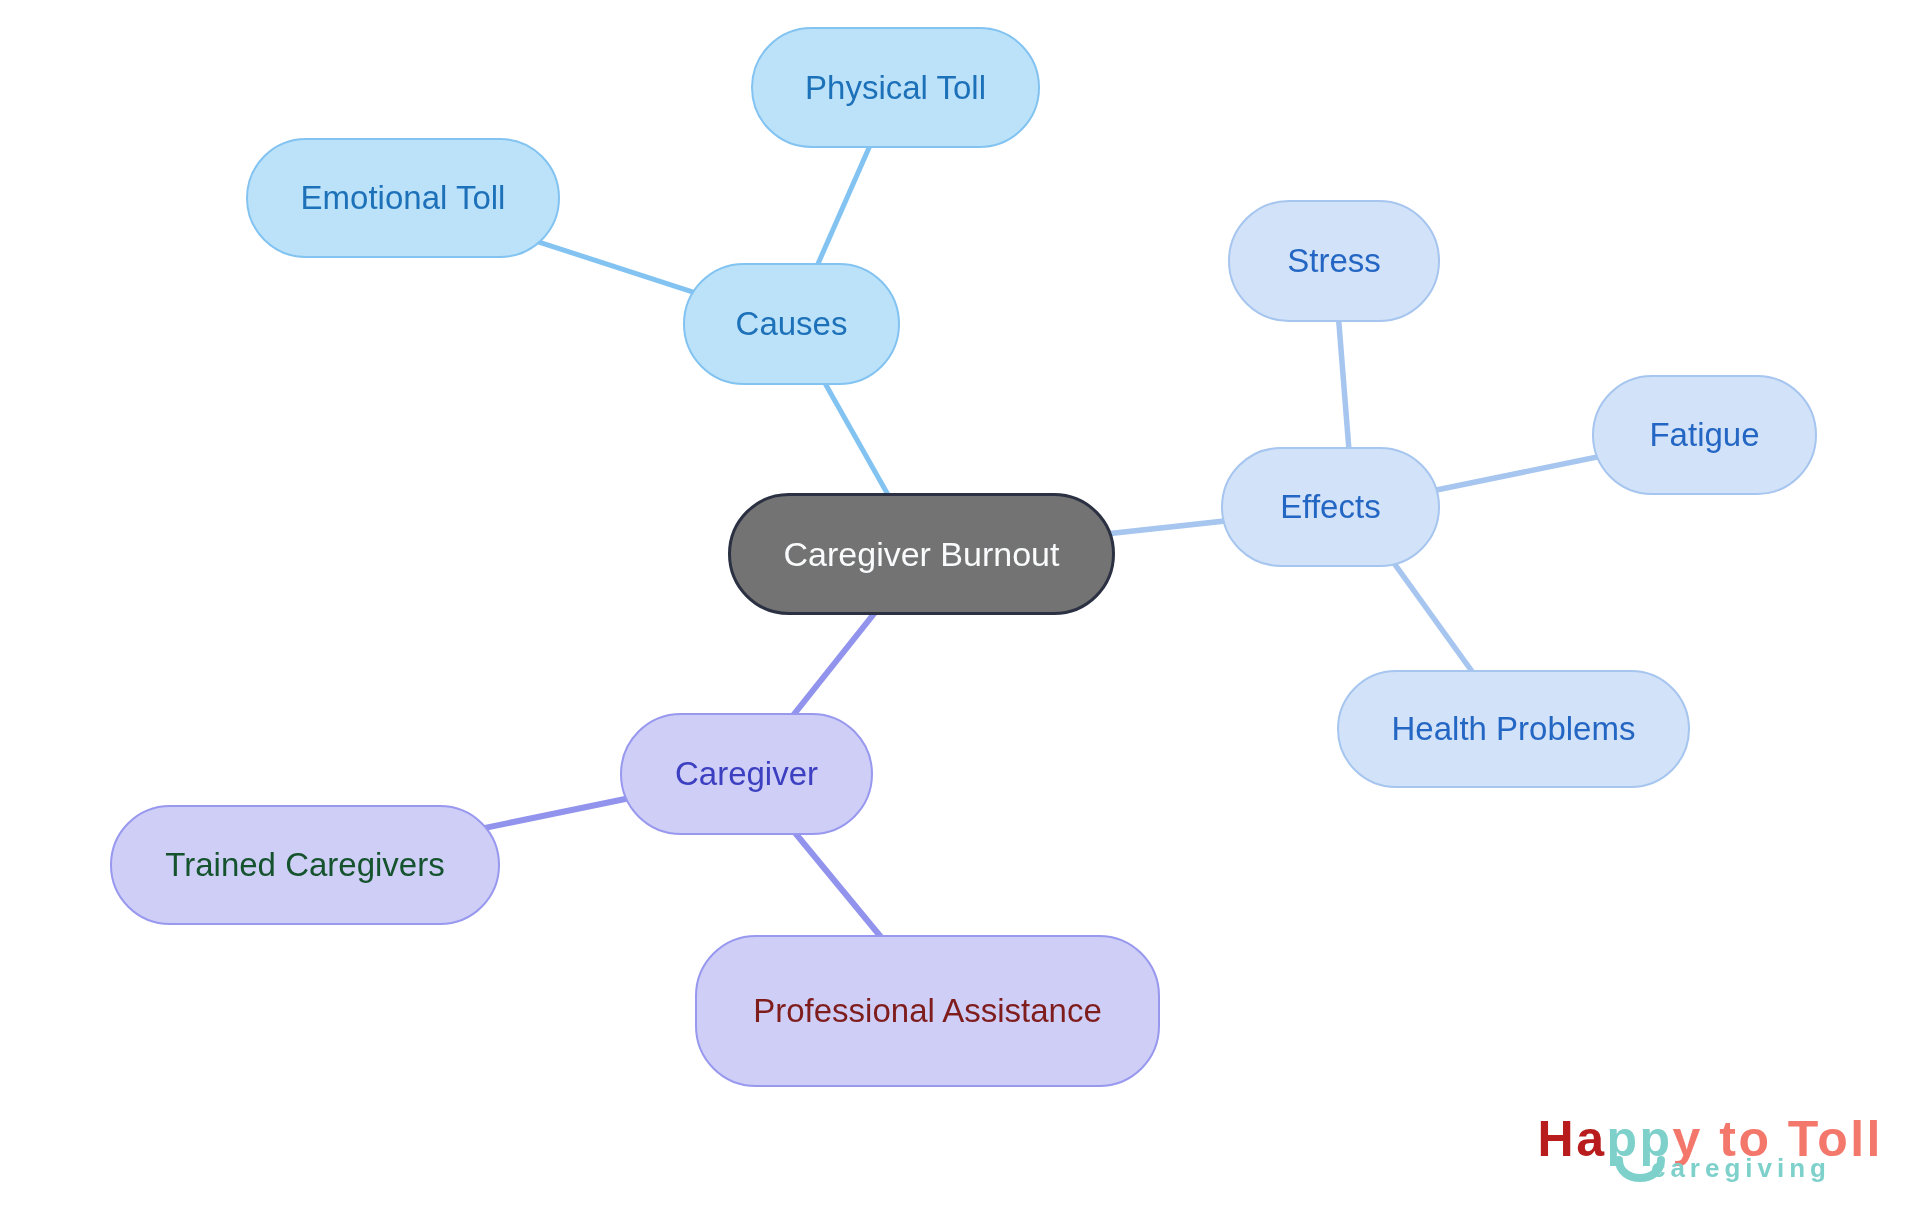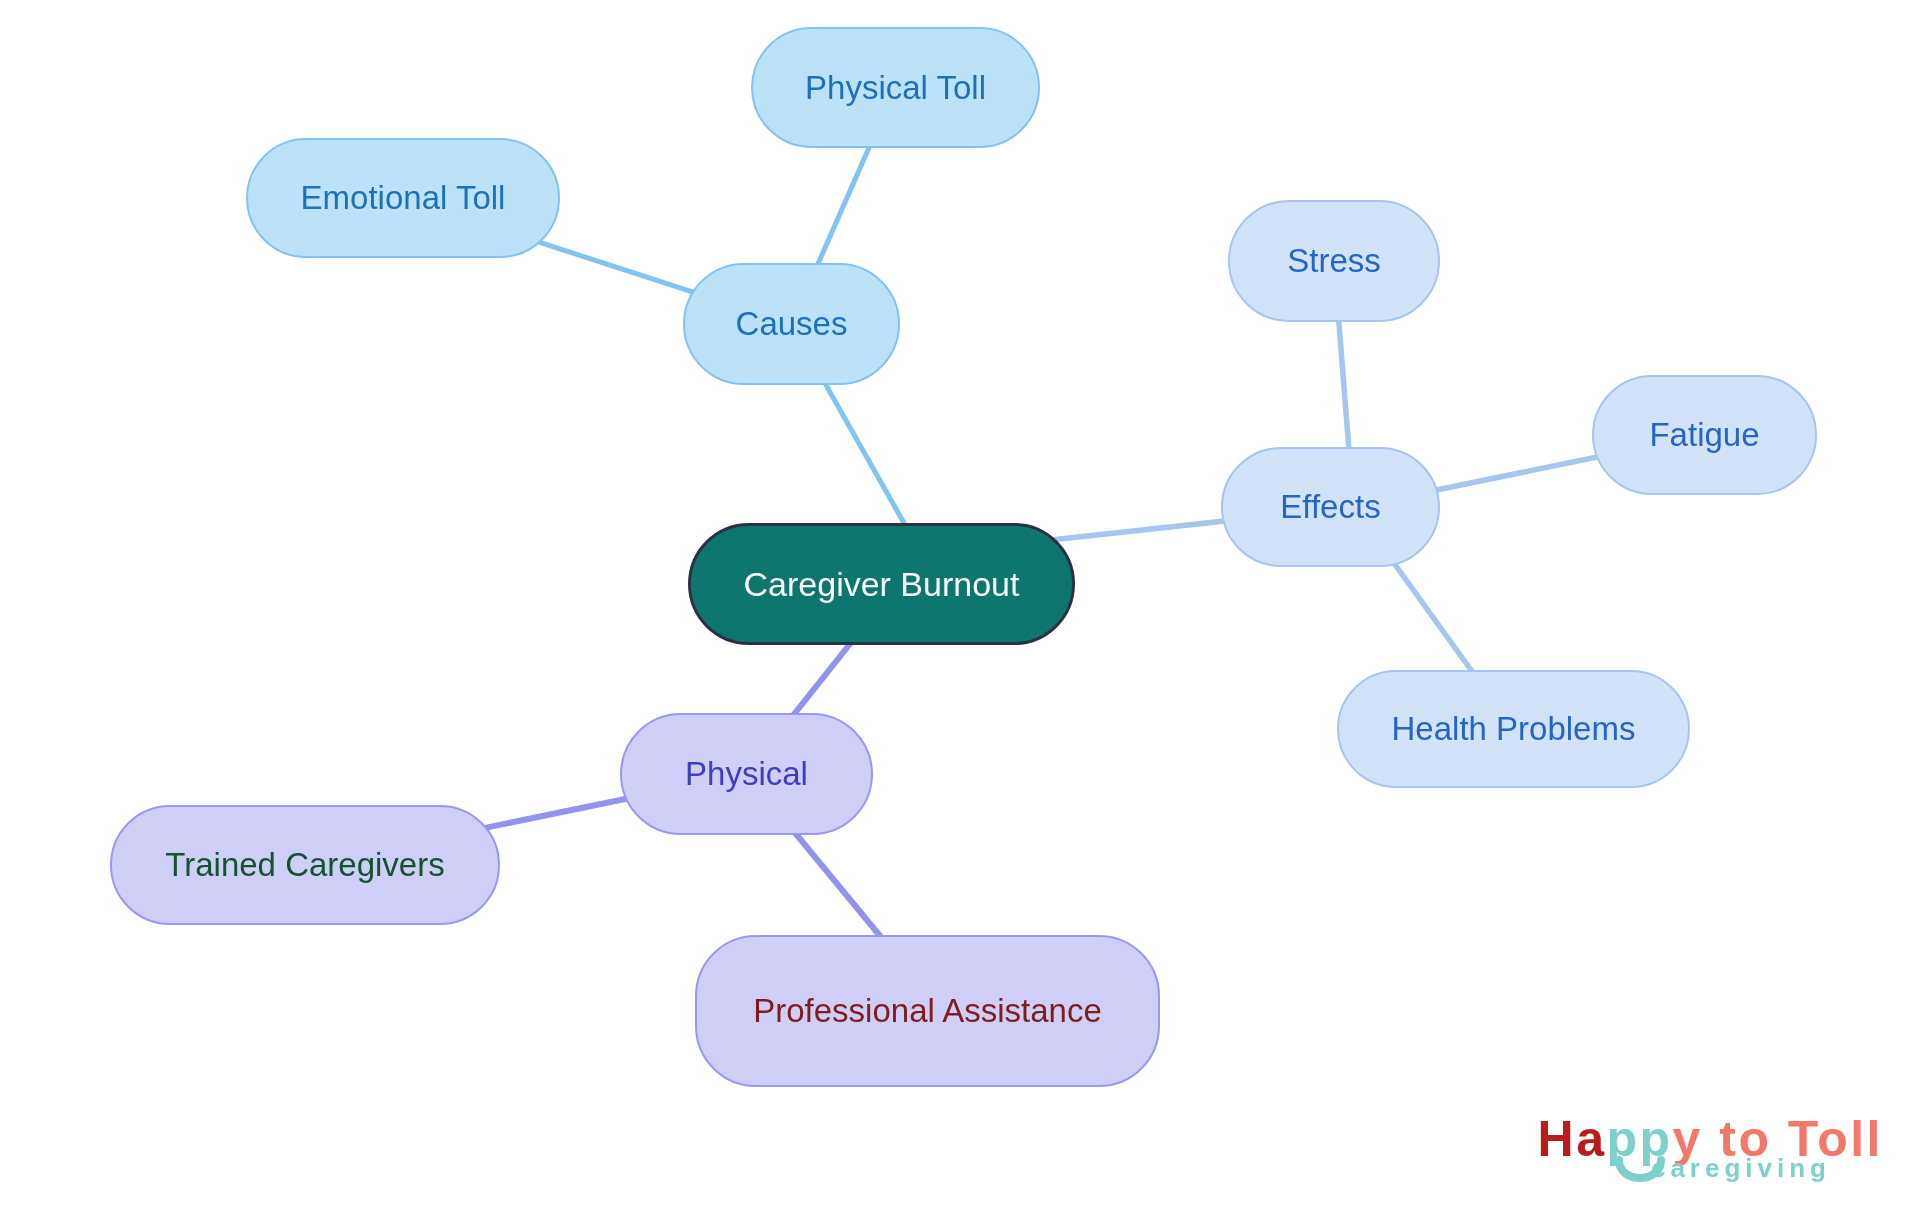--- a/index.html
+++ b/index.html
@@ -114,26 +114,26 @@
   </div>
 
   <div class="node" style="left: 1221px; top: 447px; width: 219px; height: 120px; background: rgb(210, 226, 248); border-color: rgb(166, 197, 239); color: rgb(36, 102, 195);">
     <span>Effects</span>
   </div>
 
   <div class="node" style="left: 1337px; top: 670px; width: 353px; height: 118px; background: rgb(210, 226, 248); border-color: rgb(166, 197, 239); color: rgb(36, 102, 195);">
     <span>Health Problems</span>
   </div>
 
-  <div class="node node-center" style="left: 688px; top: 493px; width: 387px; height: 122px; background: #0f766e; border-color: rgb(43, 49, 66); color: rgb(250, 251, 252); margin-top: 30px;">
+  <div class="node node-center" style="left: 728px; top: 493px; width: 387px; height: 122px; background: #737373; border-color: rgb(43, 49, 66); color: rgb(250, 251, 252);">
     <span>Caregiver Burnout</span>
   </div>
 
   <div class="node" style="left: 620px; top: 713px; width: 253px; height: 122px; background: rgb(206, 206, 247); border-color: rgb(152, 152, 239); color: rgb(60, 63, 192);">
-    <span>Physical</span>
+    <span>Caregiver</span>
   </div>
 
   <div class="node" style="left: 110px; top: 805px; width: 390px; height: 120px; background: rgb(206, 206, 247); border-color: rgb(152, 152, 239); color: #14532d;">
     <span>Trained Caregivers</span>
   </div>
 
   <div class="node" style="left: 695px; top: 935px; width: 465px; height: 152px; background: rgb(206, 206, 247); border-color: rgb(152, 152, 239); color: #7f1d1d;">
     <span>Professional Assistance</span>
   </div>
 

